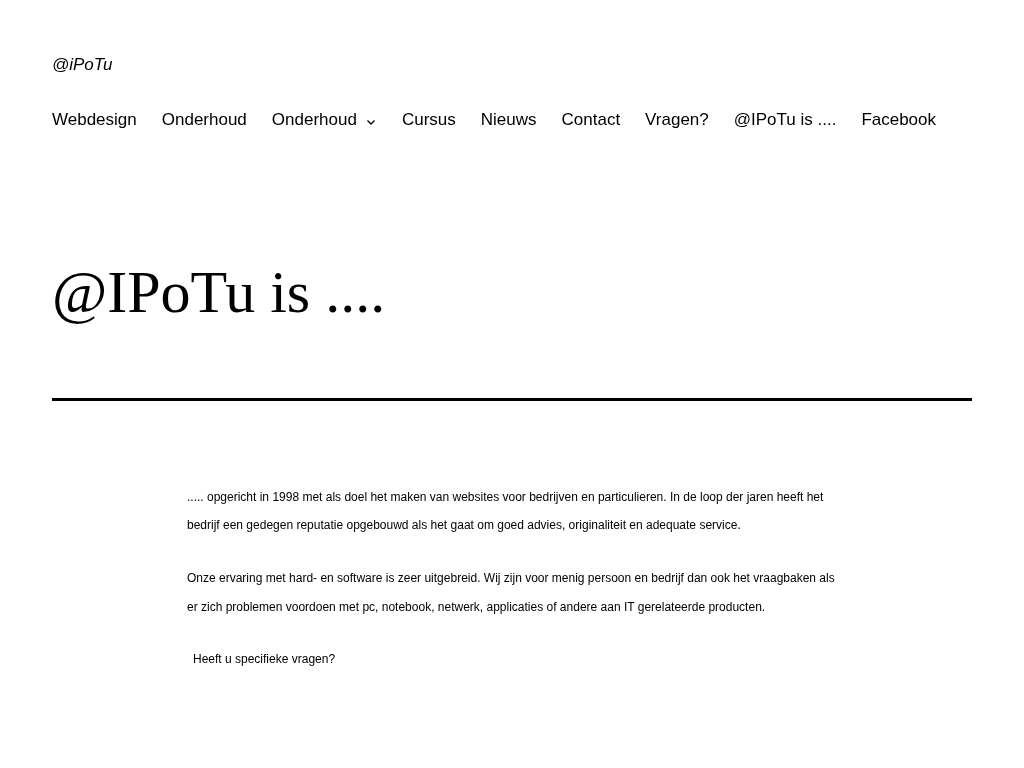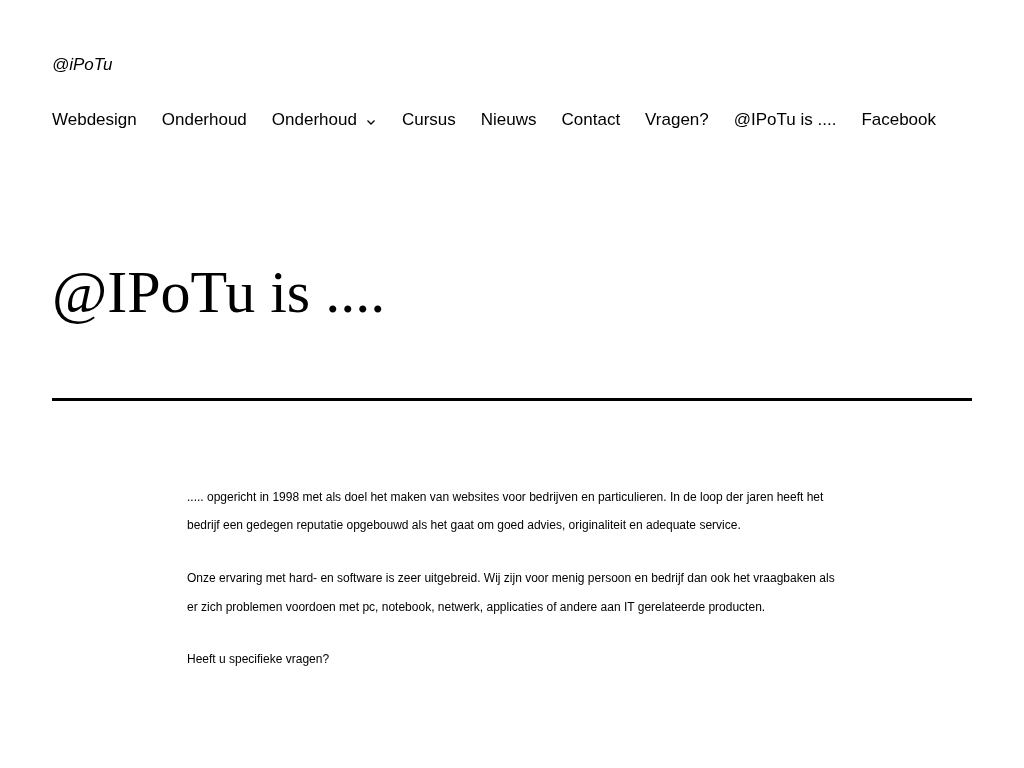--- a/index.html
+++ b/index.html
@@ -66,21 +66,21 @@
   .entry-content {
     max-width: 650px;
     margin: 82px auto 0 auto;
   }
   .entry-content p {
     font-size: 12px;
     line-height: 28.7px;
     margin: 0 0 24px 0;
     color: #000000;
   }
-  .line { display: block; }
+  .line { display: block; margin-left: 6px; }
 </style>
 </head>
 <body>
 
 <header class="site-header">
   <a href="#" class="logo">@iPoTu</a>
 
   <nav class="main-nav">
     <a href="#">Webdesign</a>
     <a href="#">Onderhoud</a>

